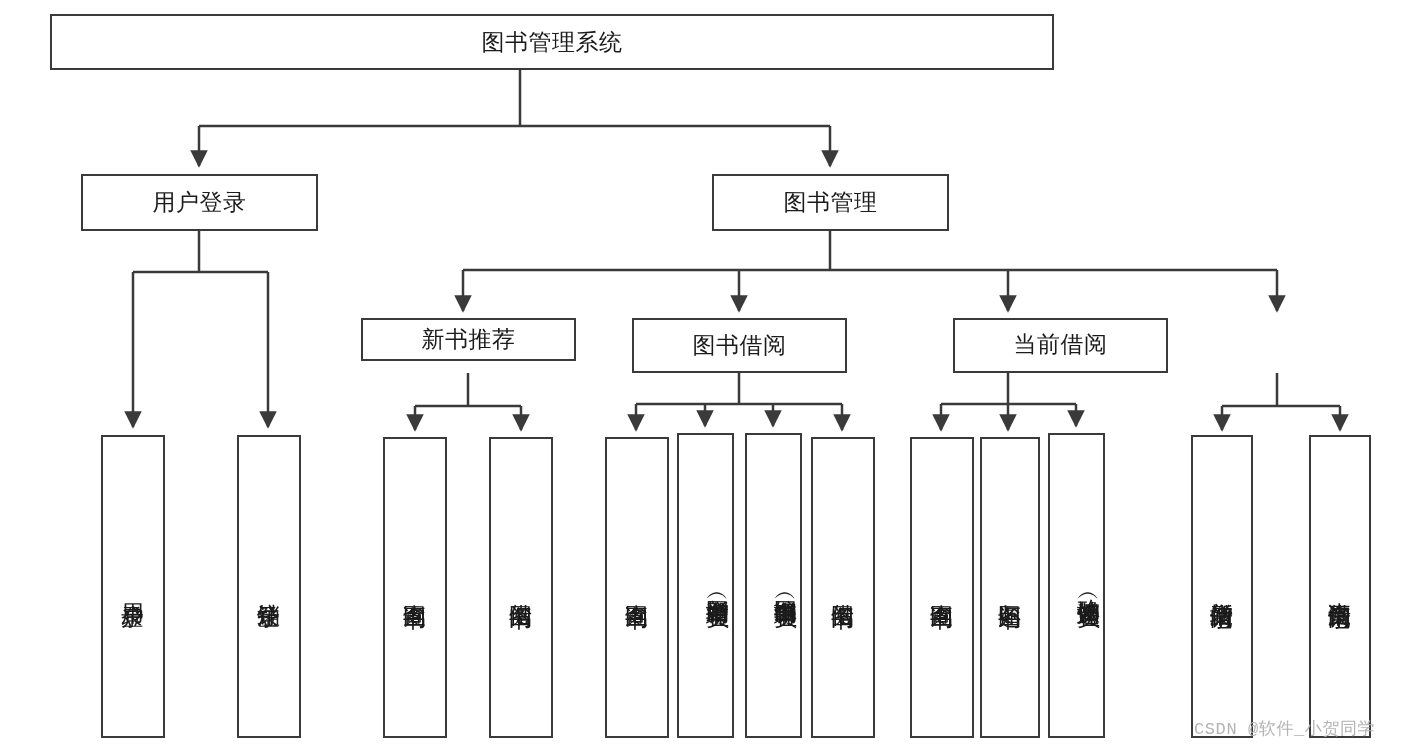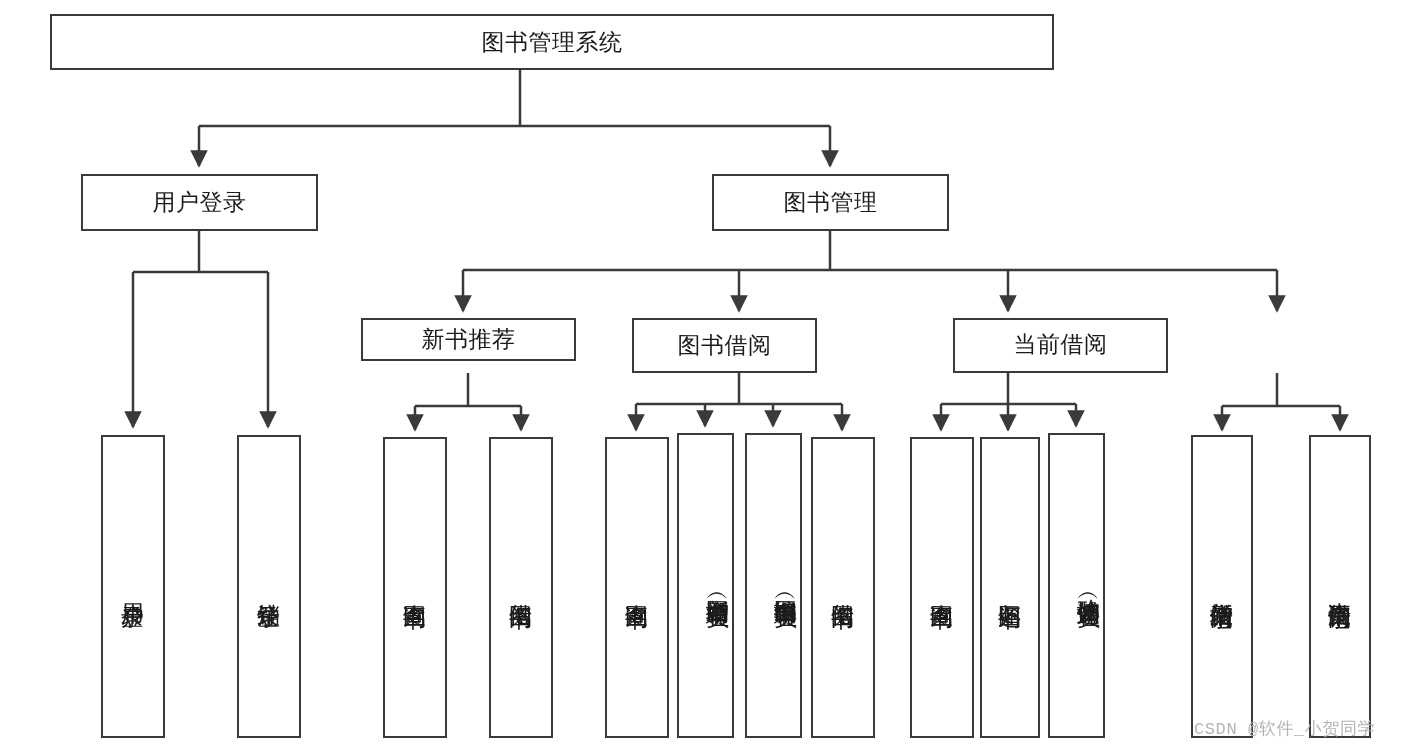--- a/index.html
+++ b/index.html
@@ -134,21 +134,21 @@
   </div>
 
   <div class="node h" style="left:712px; top:174px; width:237px; height:57px;">
     <span>图书管理</span>
   </div>
 
   <div class="node h" style="left:361px; top:318px; width:215px; height:43px;">
     <span>新书推荐</span>
   </div>
 
-  <div class="node h" style="left:632px; top:318px; width:185px; height:55px;">
+  <div class="node h" style="left:632px; top:318px; width:215px; height:55px;">
     <span>图书借阅</span>
   </div>
 
   <div class="node h" style="left:953px; top:318px; width:215px; height:55px;font-family:Liberation Serif, serif;">
     <span>当前借阅</span>
   </div>
 
 
   <div class="node v" style="left:101px; top:435px; width:64px; height:303px;">
     <span>用户登录</span>

